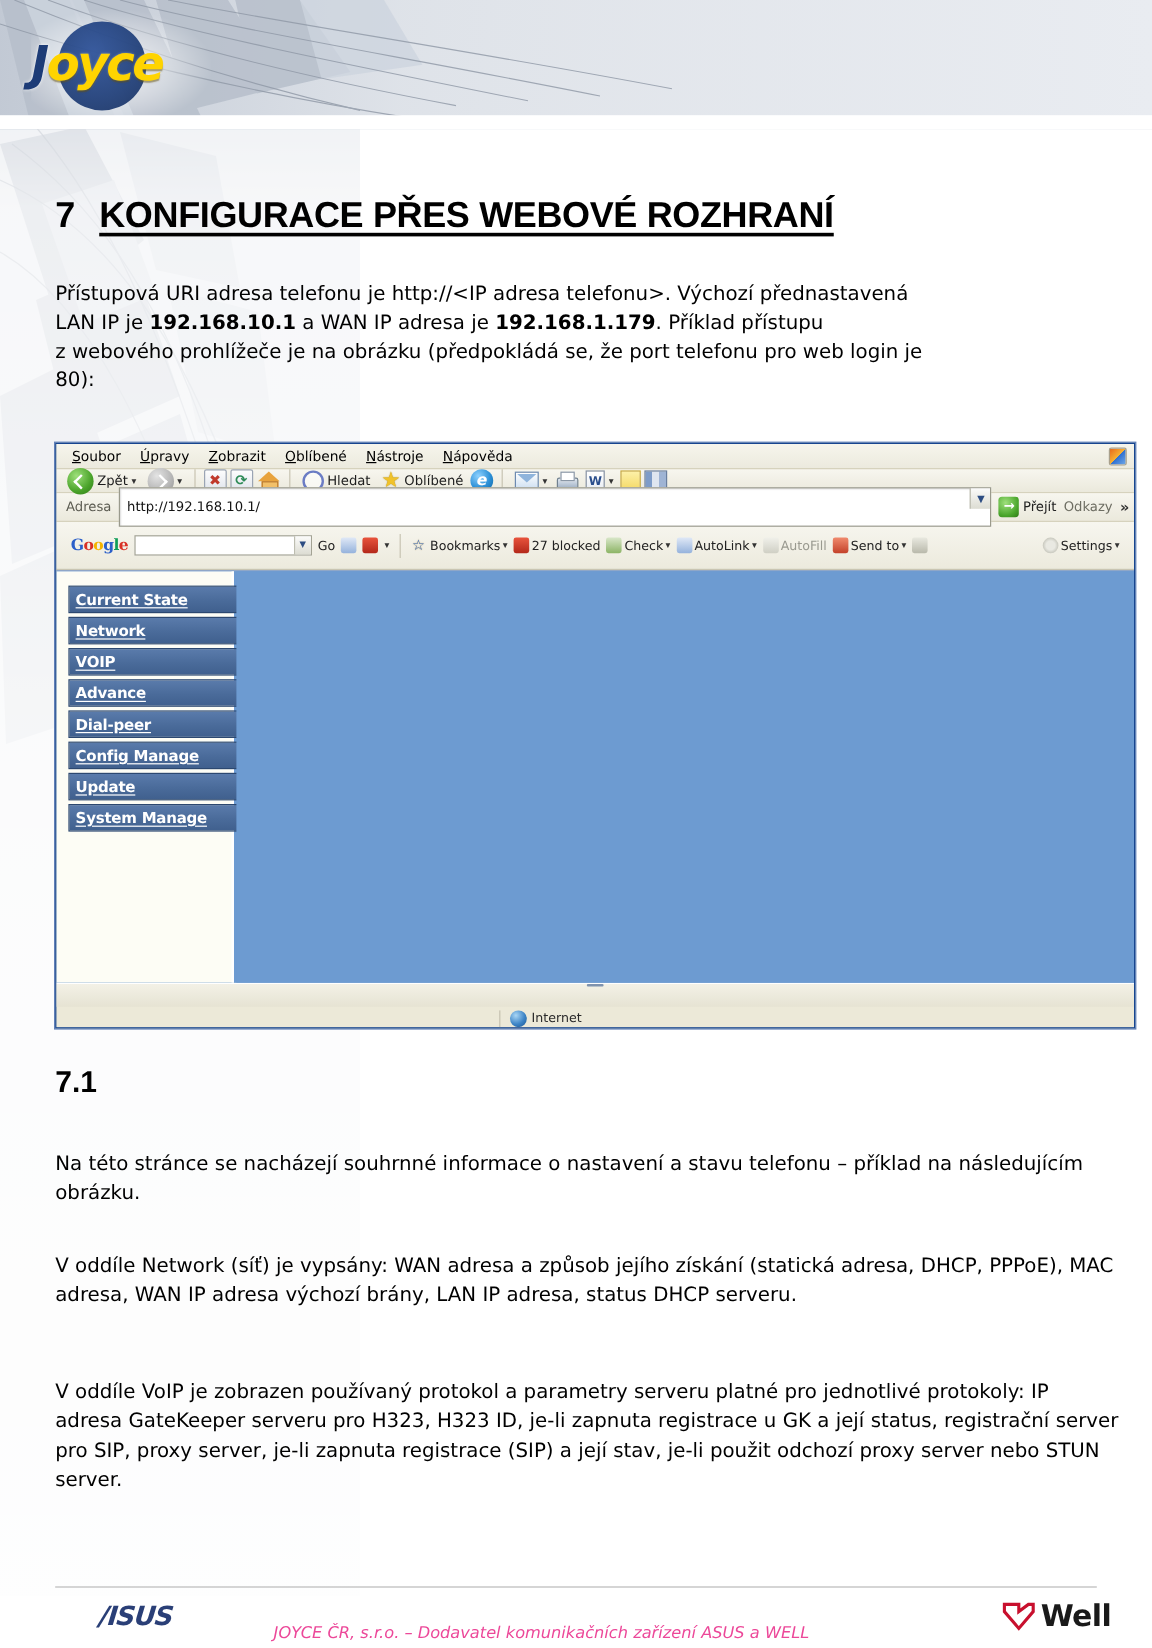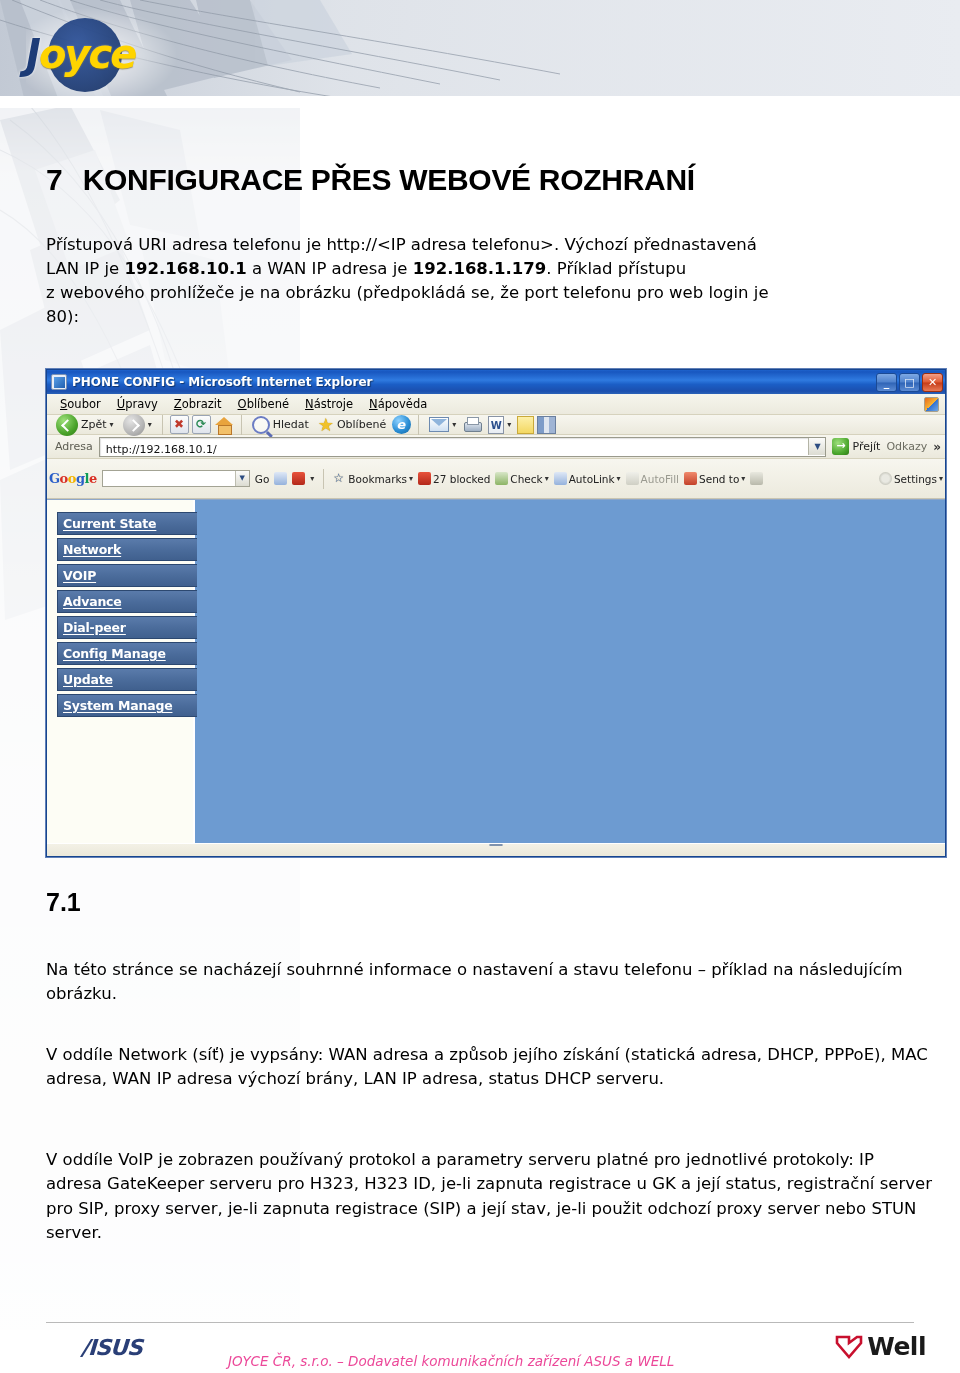--- a/index.html
+++ b/index.html
@@ -88,20 +88,21 @@
     font-family: "Liberation Sans", sans-serif;
     font-size: 30px;
     font-weight: 700;
     color: #000;
   }
   .h1-title {
     font-family: "Liberation Sans", sans-serif;
     font-size: 30px;
     font-weight: 700;
     color: #000;
+    text-decoration: underline;
     text-underline-offset: 5px;
     letter-spacing: -0.3px;
     text-align: center;
   }
 
   .intro {
     position: absolute;
     left: 46px; top: 233px;
     width: 882px;
     font-family: "DejaVu Sans", sans-serif;
@@ -356,26 +357,26 @@
     background: linear-gradient(180deg,#f7f6ef 0%, #ebe9dc 100%);
     border-bottom: 1px solid #d6d2bd;
     display: flex;
     align-items: center;
     padding: 0 4px 0 8px;
     gap: 6px;
   }
   .addr-label { font-size: 11px; color: #5c5c52; white-space: nowrap; }
   .addr-input {
     flex: 1 1 auto;
-    height: 20px;
+    height: 33px;
     background: #ffffff;
     border: 1px solid #9a9a8c;
     box-shadow: inset 1px 1px 1px rgba(0,0,0,.12);
     display: flex;
-    align-items: flex-end;
+    align-items: center;
     padding: 0 0 0 6px;
     font-size: 11px;
     color: #111;
     position: relative;
   }
   .addr-caret {
     position: absolute;
     right: 0; top: 0;
     width: 17px; height: 17px;
     background: linear-gradient(180deg,#fbfbfa 0%, #dcdcd2 100%);
@@ -401,21 +402,21 @@
   .links-lbl { color: #6d6d62; }
   .chev2 { font-size: 12px; color: #333; font-weight: 700; }
 
   .gtoolbar {
     height: 40px;
     background: linear-gradient(180deg,#f7f6ef 0%, #eceadd 100%);
     border-bottom: 1px solid #c9c5b2;
     display: flex;
     align-items: center;
     gap: 5px;
-    padding: 0 2px;
+    padding: 0 12px;
     font-size: 10.5px;
     color: #222;
   }
   .g-logo { font-family: "DejaVu Serif", serif; font-size: 13px; font-weight: 700; letter-spacing: -.5px; white-space: nowrap; }
   .g-logo i { font-style: normal; }
   .gl1 { color: #2b5fc9; } .gl2 { color: #d93025; } .gl3 { color: #f4b400; } .gl4 { color: #2b5fc9; } .gl5 { color: #0f9d58; } .gl6 { color: #d93025; }
   .g-search {
     width: 148px; height: 17px;
     background: #fff;
     border: 1px solid #a3a394;
@@ -694,35 +695,20 @@
 
   <div class="intro">
     <span>Přístupová URI adresa telefonu je http://&lt;IP adresa telefonu&gt;. Výchozí přednastavená</span><br>
     <span>LAN IP je </span><b>192.168.10.1</b><span> a WAN IP adresa je </span><b>192.168.1.179</b><span>. Příklad přístupu</span><br>
     <span>z webového prohlížeče je na obrázku (předpokládá se, že port telefonu pro web login je</span><br>
     <span>80):</span>
   </div>
 
   <div class="browser">
 
-    <div class="titlebar">
-      <div class="tb-icon"></div>
-      <div class="tb-title">PHONE CONFIG - Microsoft Internet Explorer</div>
-      <div class="win-btns">
-        <div class="win-btn">
-            <span class="g">_</span>
-          </div>
-        <div class="win-btn">
-            <span class="g">□</span>
-          </div>
-        <div class="win-btn close">
-            <span class="g">✕</span>
-          </div>
-      </div>
-    </div>
 
     <div class="menubar">
       <div class="menu-item"><u>S</u><span>oubor</span></div>
       <div class="menu-item"><u>Ú</u><span>pravy</span></div>
       <div class="menu-item"><u>Z</u><span>obrazit</span></div>
       <div class="menu-item"><u>O</u><span>blíbené</span></div>
       <div class="menu-item"><u>N</u><span>ástroje</span></div>
       <div class="menu-item"><u>N</u><span>ápověda</span></div>
       <div class="menu-flag"></div>
     </div>

